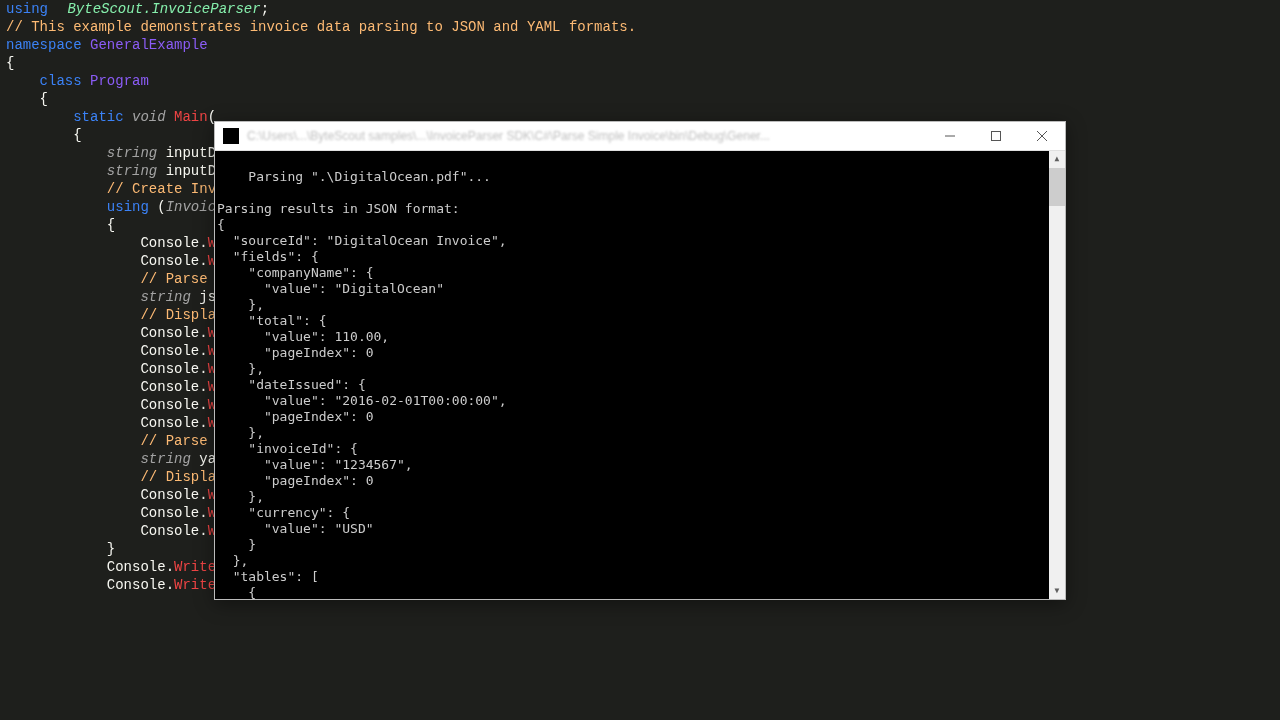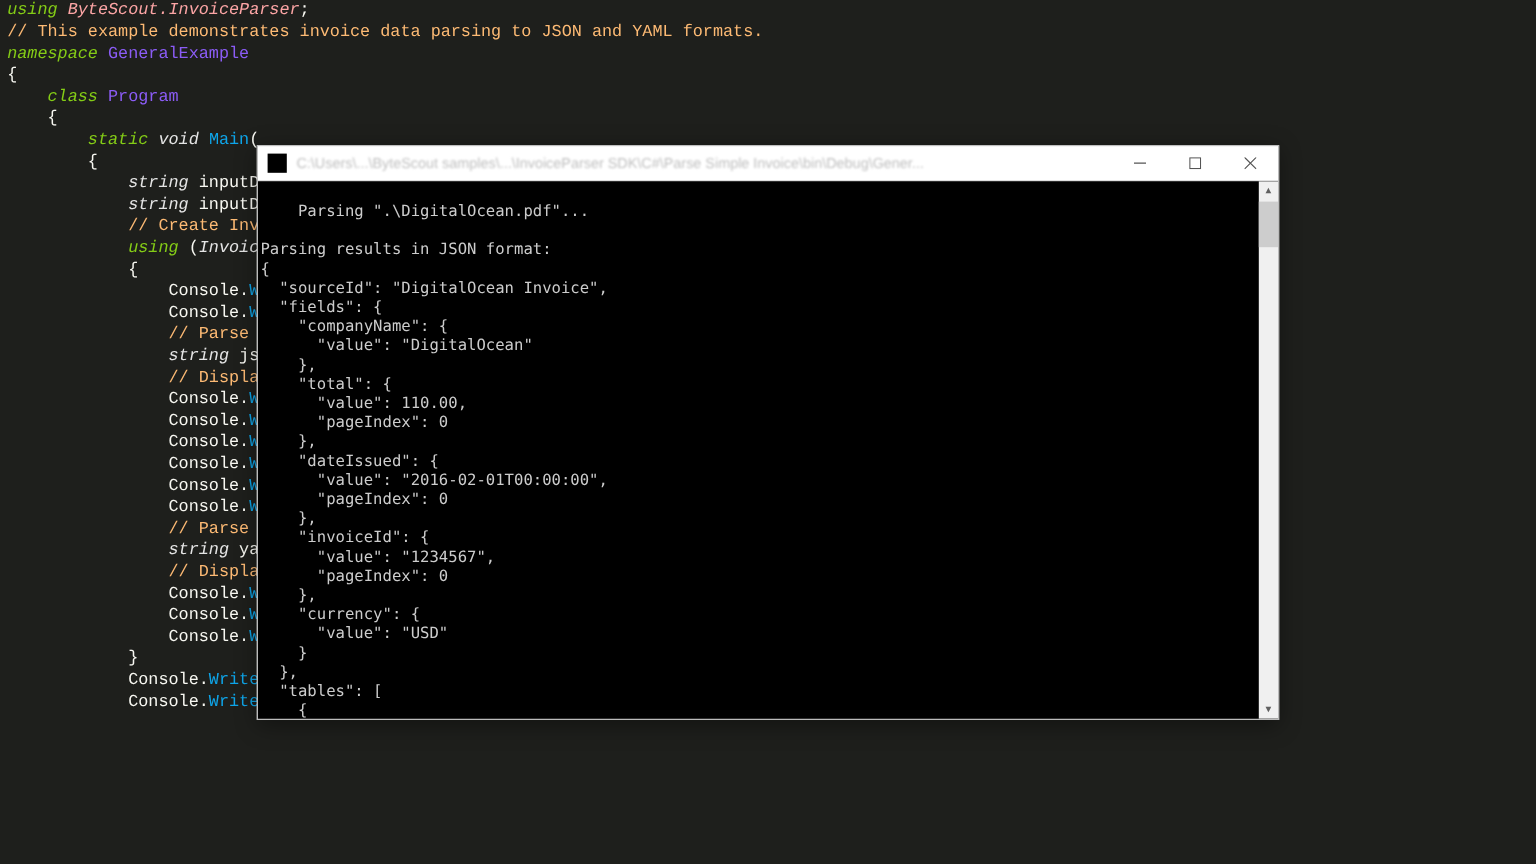--- a/index.html
+++ b/index.html
@@ -14,27 +14,27 @@
   position: relative;
 }
 .editor {
   padding: 0 6px;
   color: #f8f8f2;
   white-space: pre;
   position: absolute;
   top: 0; left: 0;
 }
 .line { display: block; }
-.kw { color: #84cc16; font-style: italic; }
-.ns { color: #fca5a5; font-style: italic; }
+.kw { color: #3b82f6; }
+.ns { color: #86efac; font-style: italic; margin-left: 11px; }
 .cls { color: #8b5cf6; }
 .cm { color: #fdba74; }
 .str { color: #e6db74; }
-.fn { color: #0ea5e9; }
-.typ { color: #e5e5e5; font-style: italic; }
+.fn { color: #ef4444; }
+.typ { color: #a3a3a3; font-style: italic; }
 .id { color: #f8f8f2; }
 
 .console-window {
   position: absolute;
   left: 214px;
   top: 121px;
   width: 852px;
   background: #fff;
   border: 1px solid #bbb;
   box-shadow: 0 4px 18px rgba(0,0,0,0.4);

